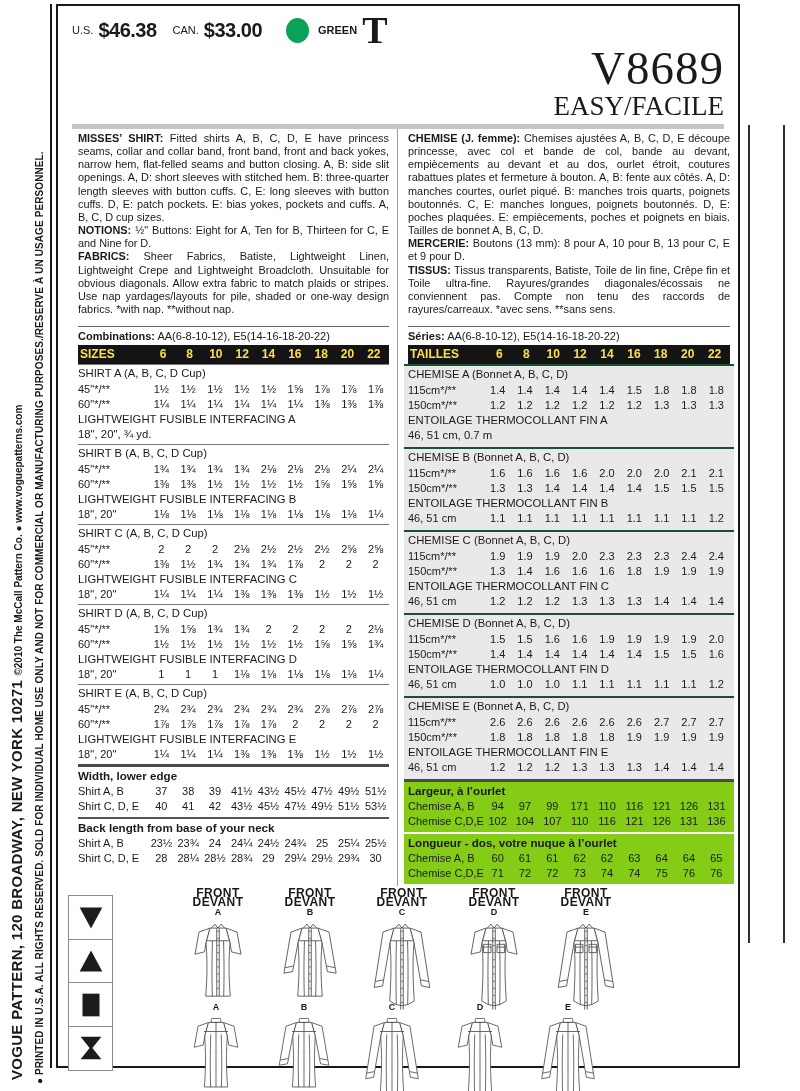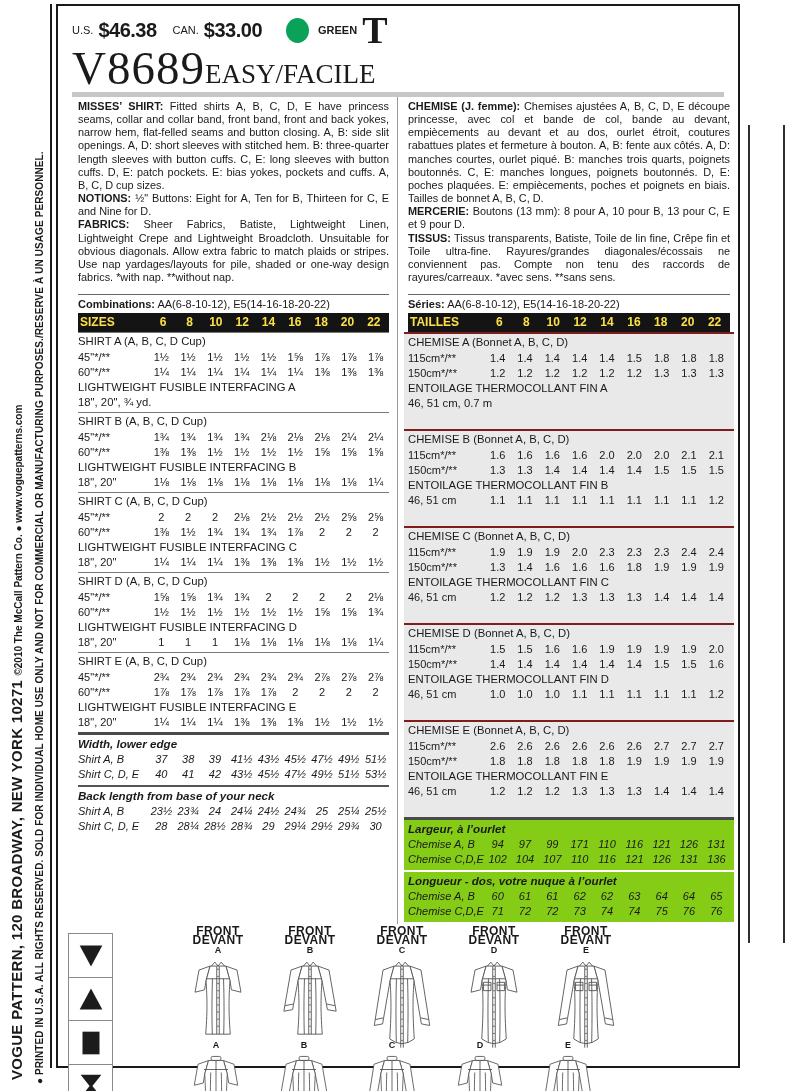--- a/index.html
+++ b/index.html
@@ -12,43 +12,43 @@
   #vt-inner{left:34px;top:1084px;font-size:10px;letter-spacing:.1px;}
   .left-double{position:absolute;left:50px;top:4px;width:2px;height:1064px;background:#191919;}
   .main-box{position:absolute;left:56px;top:4px;width:684px;height:1064px;border:2px solid #191919;background:#fff;box-sizing:border-box;}
   .hdr{padding:4px 14px 0 14px;}
   .price-row{display:flex;align-items:center;height:32px;margin-top:4px;}
   .cur{font-size:11px;font-weight:normal;margin-right:5px;}
   .amt{font-size:20px;font-weight:bold;letter-spacing:-.5px;margin-right:16px;}
   .dot{width:23px;height:25px;border-radius:50%;margin-left:8px;}
   .green-lbl{font-size:11px;font-weight:bold;margin-left:9px;}
   .tletter{font-family:"Liberation Serif",serif;font-size:38px;font-weight:bold;line-height:30px;margin-left:5px;}
-  .title-row{display:flex;align-items:flex-end;}
+  .title-row{display:flex;justify-content:space-between;align-items:flex-end;flex-direction:column;}
   .pattern-no{font-family:"Liberation Serif",serif;font-size:47px;line-height:44px;letter-spacing:1px;}
   .difficulty{font-family:"Liberation Serif",serif;font-size:27px;line-height:32px;}
   .header-rule{height:5px;background:#c6c6c6;margin-top:2px;}
   .columns{display:flex;align-items:stretch;}
   .col{width:50%;box-sizing:border-box;padding:3px 8px 2px 10px;}
   .col.english{border-right:1px solid #9a9a9a;padding-left:20px;}
   .desc p{margin:0;font-size:10.9px;line-height:13.15px;text-align:justify;}
   .series{font-size:11px;border-top:1px solid #666;margin-top:10px;padding:3px 0 3px;}
   .row{display:grid;grid-template-columns:70px repeat(9,1fr);line-height:15.2px;}
   .french .row{grid-template-columns:76px repeat(9,1fr);}
   .row .lbl{font-size:11px;text-align:left;white-space:nowrap;}
   .row .val{font-size:11px;text-align:center;}
   .sizebar{background:#141414;color:#fde047;padding:2px 2px;font-weight:bold;}
   .sizebar .lbl{font-size:12px;}
   .sizebar .val{font-size:12px;font-weight:bold;}
   .section{padding:1px 0 2px;}
   .english .section{border-top:1px solid #777;}
   .english .section:first-of-type{border-top:none;}
   .section .title,.fullrow{font-size:11.3px;line-height:15.2px;white-space:nowrap;}
-  .french .section{background:#e9e9e9;border-top:2px solid #7f1d1d;margin:0 -4px;padding:1px 4px 18px;}
+  .french .section{background:#e9e9e9;border-top:2px solid #14532d;margin:0 -4px;padding:1px 4px 4px;}
   .french .section:first-of-type{border-top:none;}
-  .mgroup{padding:1px 0 3px;font-style:italic;}
+  .mgroup{padding:1px 0 3px;}
   .english .mgroup.first{border-top:3px solid #4a4a4a;}
   .english .mgroup.second{border-top:2px solid #555;}
   .french .mgroup{background:#84cc16;margin:0 -4px;padding:1px 4px 3px;}
   .french .mgroup.first{border-top:3px solid #4a4a4a;}
   .french .mgroup.second{border-top:2px solid #fff;}
   .mgroup .title{font-weight:bold;font-size:11.6px;line-height:15.5px;}
   .figures{position:relative;height:226px;margin-top:3px;}
   .symbols{position:absolute;left:10px;top:6px;}
   .symbox{width:45px;height:45px;border:1.5px solid #8a8a8a;background:#fff;display:flex;align-items:center;justify-content:center;box-sizing:border-box;}
   .symbox+.symbox{margin-top:-1.5px;}

